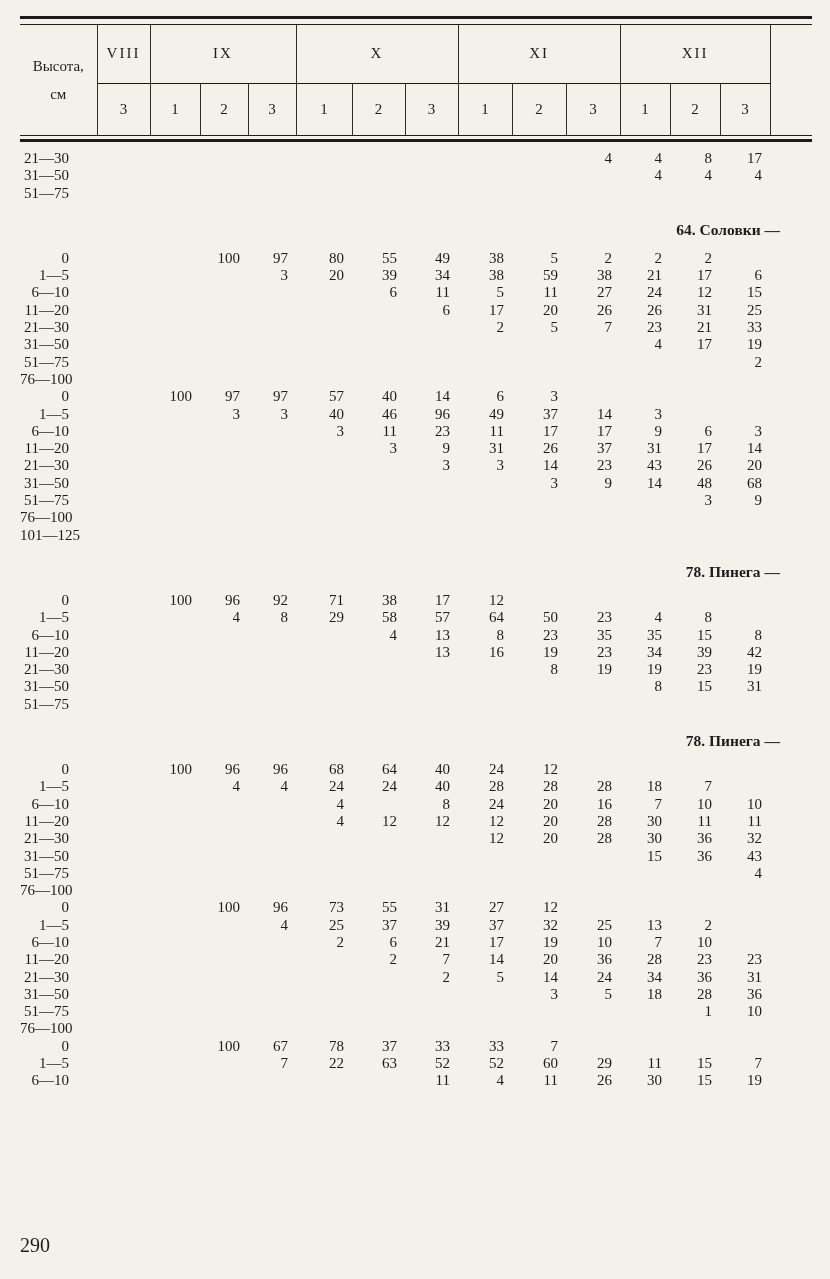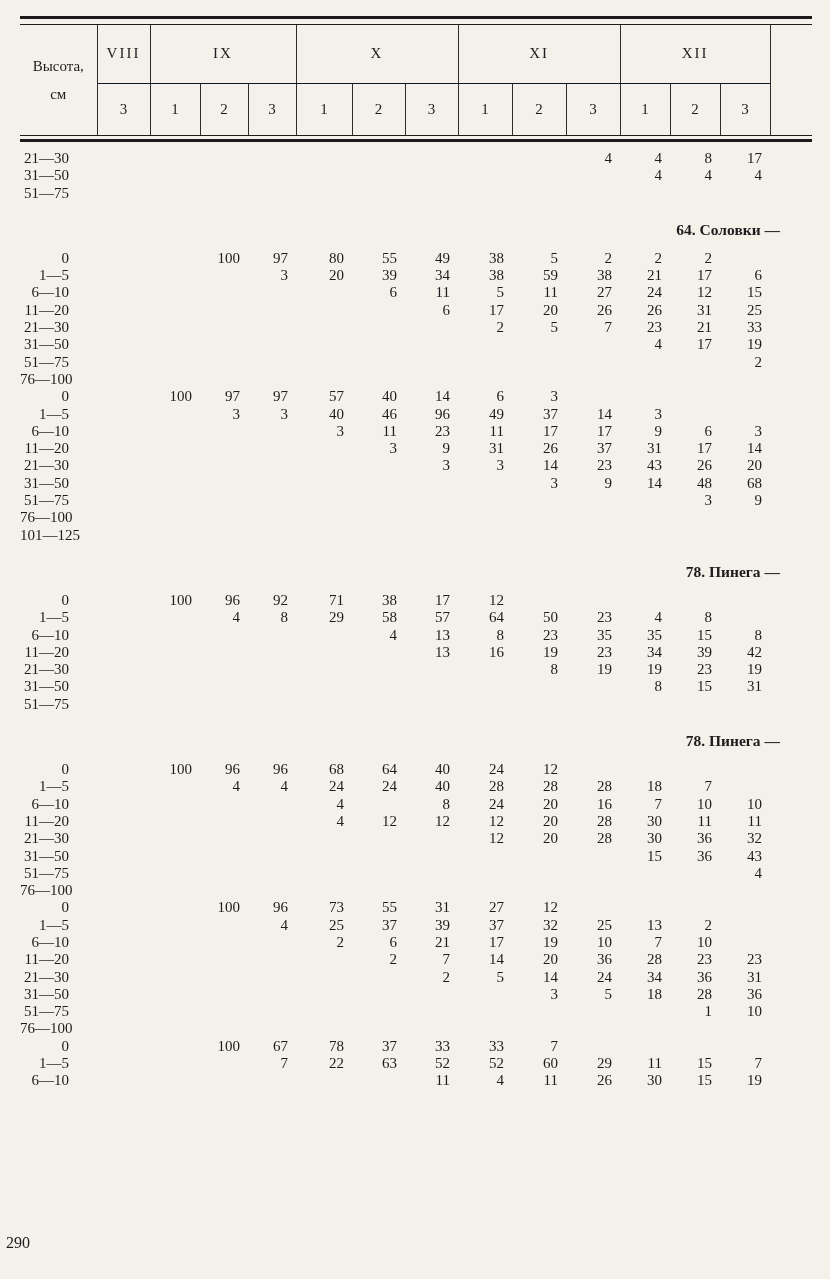--- a/index.html
+++ b/index.html
@@ -34,21 +34,21 @@
   .height-head .hh2 { }
 
   .body-table { position:absolute; top:150px; left:20px; width:750px; font-size:15px; }
   .body-table td { height:17.3px; line-height:17.3px; vertical-align:middle; }
   td.height-label { text-align:right; padding-right:28px; white-space:nowrap; }
   td.val { text-align:right; padding-right:8px; }
   td.section-title { text-align:right; font-weight:bold; font-size:15.5px;
                      padding:19px 0 12px 0; height:auto; line-height:17px; }
   td.section-title span { position:relative; left:10px; }
 
-  .page-number { position:absolute; left:6px; top:1234px; font-size:16px; }
+  .page-number { position:absolute; left:20px; top:1234px; font-size:20px; }
 </style>
 </head>
 <body>
 
 <div class="page">
 
   <div class="rule" id="rule-top-thick"></div>
   <div class="rule" id="rule-top-thin"></div>
 
   <table class="header-table">

